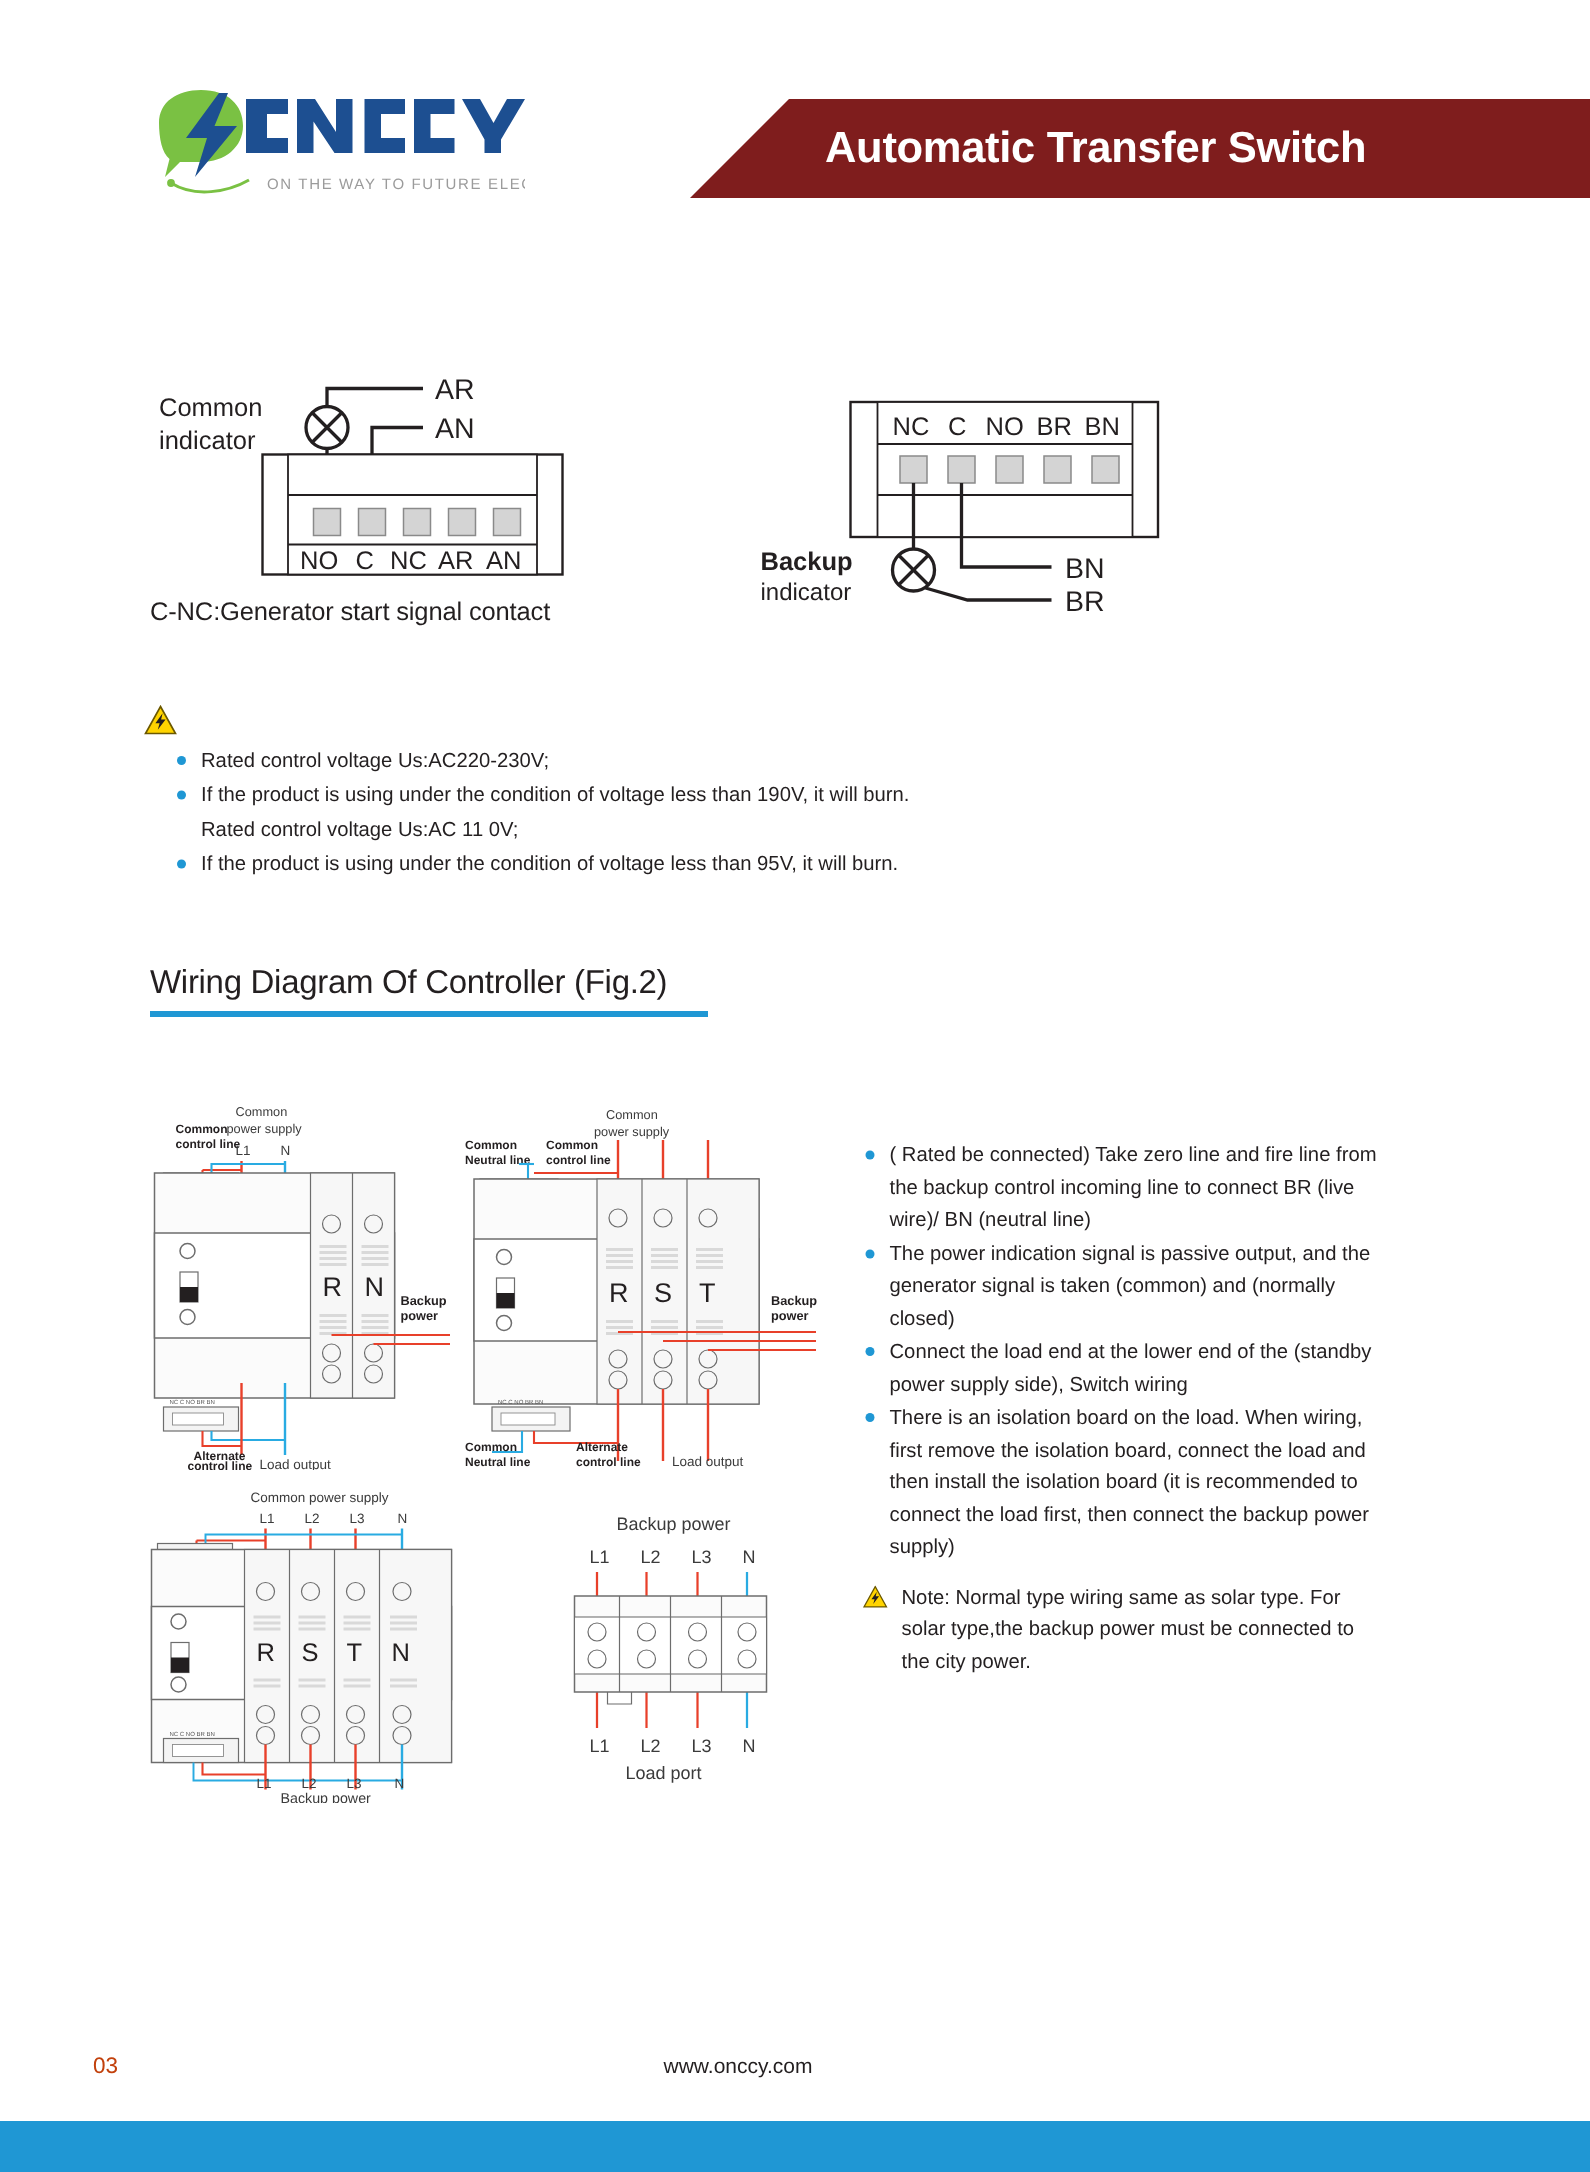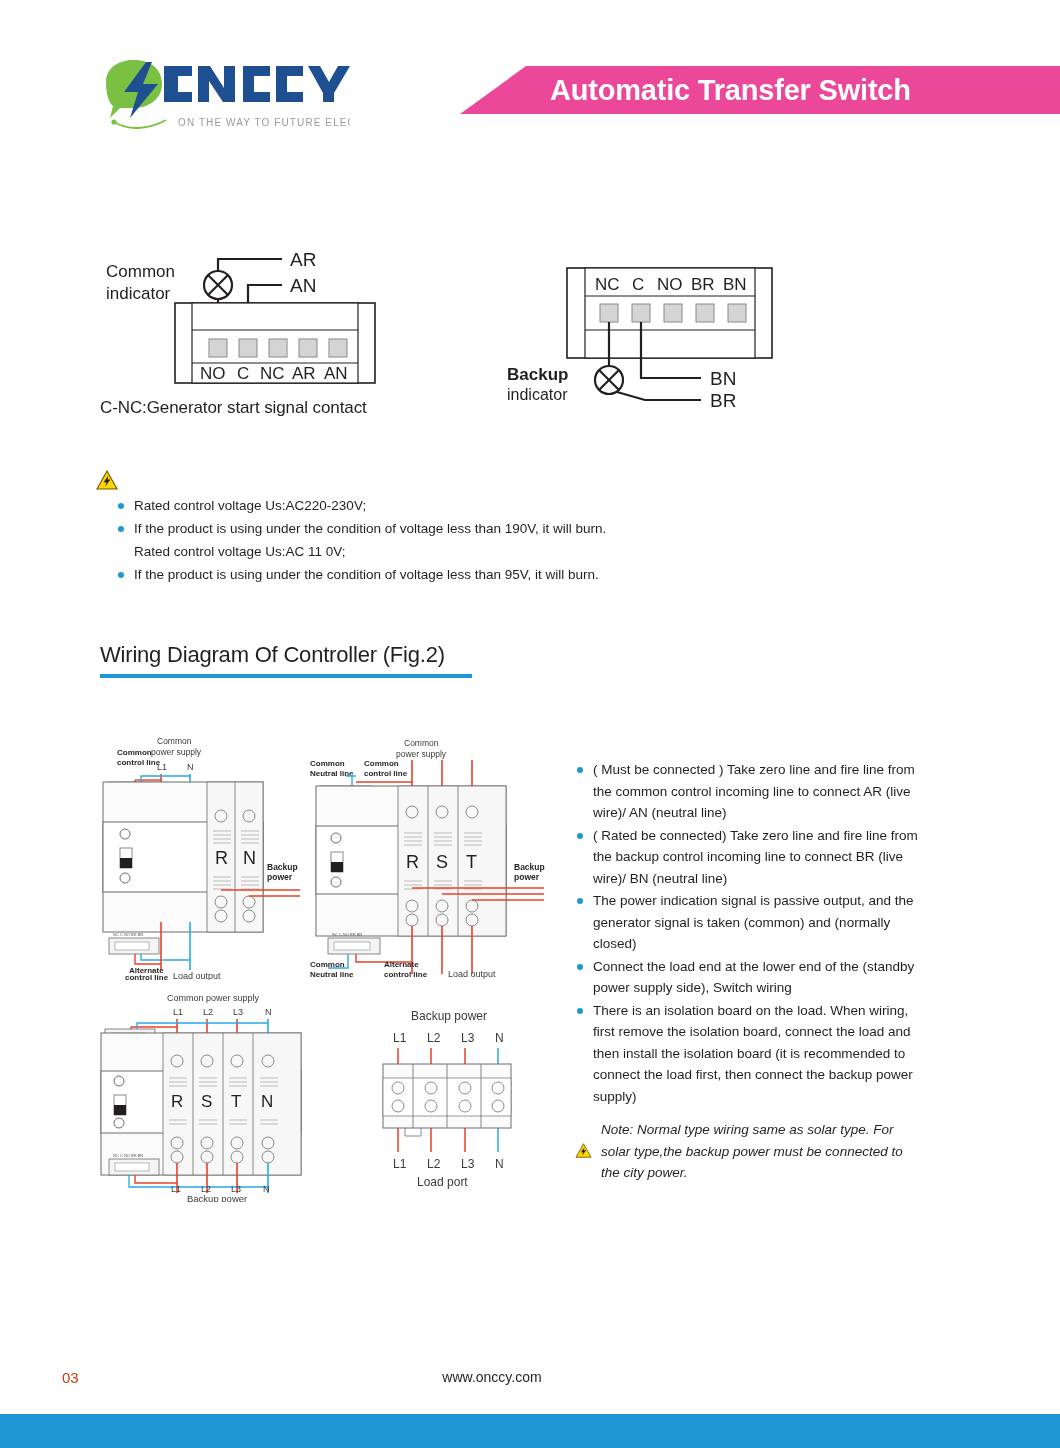--- a/index.html
+++ b/index.html
@@ -10,22 +10,22 @@
     color: #231f20;
     overflow: hidden;
   }
   .page { position: relative; width: 1060px; height: 1448px; }
 
   
   .header { position: absolute; left: 0; top: 0; width: 1060px; height: 160px; }
   .logo-wrap { position: absolute; left: 100px; top: 58px; width: 250px; height: 78px; }
   .logo-svg { display: block; }
   .banner {
-    position: absolute; left: 460px; top: 66px; width: 600px; height: 48px;
-    background: #ec4899;
+    position: absolute; left: 460px; top: 66px; width: 600px; height: 66px;
+    background: #7f1d1d;
     clip-path: polygon(66px 0, 100% 0, 100% 100%, 0 100%);
     display: flex; align-items: center;
   }
   .banner-title {
     color: #ffffff; font-size: 29px; font-weight: bold;
     letter-spacing: -0.2px; margin-left: 90px;
   }
 
   
   .diagram-row { position: absolute; left: 0; top: 230px; width: 1060px; height: 205px; }
@@ -68,21 +68,21 @@
 
   .fig2-text { position: absolute; left: 495px; top: 34px; width: 345px; }
   .b-li {
     position: relative; font-size: 13.5px; line-height: 21.5px;
     color: #231f20; padding-left: 18px; margin-bottom: 1px;
   }
   .b-li::before {
     content: ""; position: absolute; left: 2px; top: 8px;
     width: 6px; height: 6px; border-radius: 50%; background: #1f97d4;
   }
-  .note-row { display: flex; align-items: center; margin-top: 12px; font-style: italic; }
+  .note-row { display: flex; align-items: flex-start; margin-top: 12px; }
   .note-icon { flex: 0 0 20px; padding-top: 3px; }
   .note-text { font-size: 13.5px; line-height: 21.5px; color: #231f20; padding-left: 6px; }
 
   
   .footer { position: absolute; left: 0; bottom: 0; width: 1060px; height: 80px; }
   .footer-pageno { position: absolute; left: 62px; top: 1px; font-size: 15px; color: #c2410c; }
   .footer-url { position: absolute; left: 0; top: 1px; width: 984px; text-align: center;
                 font-size: 14px; color: #231f20; }
   .footer-bar { position: absolute; left: 0; bottom: 0; width: 1060px; height: 34px; background: #1f97d4; }
 
@@ -509,21 +509,20 @@
 
         <text x="28" y="168" font-size="12" fill="#3b3b3b">L1</text>
         <text x="62" y="168" font-size="12" fill="#3b3b3b">L2</text>
         <text x="96" y="168" font-size="12" fill="#3b3b3b">L3</text>
         <text x="130" y="168" font-size="12" fill="#3b3b3b">N</text>
         <text x="52" y="186" font-size="12" fill="#3b3b3b">Load port</text>
       </svg>
     </div>
 
     <div class="fig2-text">
-      <div class="b-li">( Must be connected ) Take zero line and fire line from the common control incoming line to connect AR (live wire)/ AN (neutral line)</div>
       <div class="b-li">( Rated be connected) Take zero line and fire line from the backup control incoming line to connect BR (live wire)/ BN (neutral line)</div>
       <div class="b-li">The power indication signal is passive output, and the generator signal is taken (common) and (normally closed)</div>
       <div class="b-li">Connect the load end at the lower end of the (standby power supply side), Switch wiring</div>
       <div class="b-li">There is an isolation board on the load. When wiring, first remove the isolation board, connect the load and then install the isolation board (it is recommended to connect the load first, then connect the backup power supply)</div>
 
       <div class="note-row">
         <div class="note-icon">
           <svg width="17" height="15" viewBox="0 0 22 20">
             <path d="M11 1 L21 19 L1 19 Z" fill="#ffd400" stroke="#6b5800" stroke-width="1.1"></path>
             <path d="M12.4 5.5 L7.6 12.2 L10.4 12.2 L9.2 16.5 L14.4 9.6 L11.4 9.6 Z" fill="#231f20"></path>

